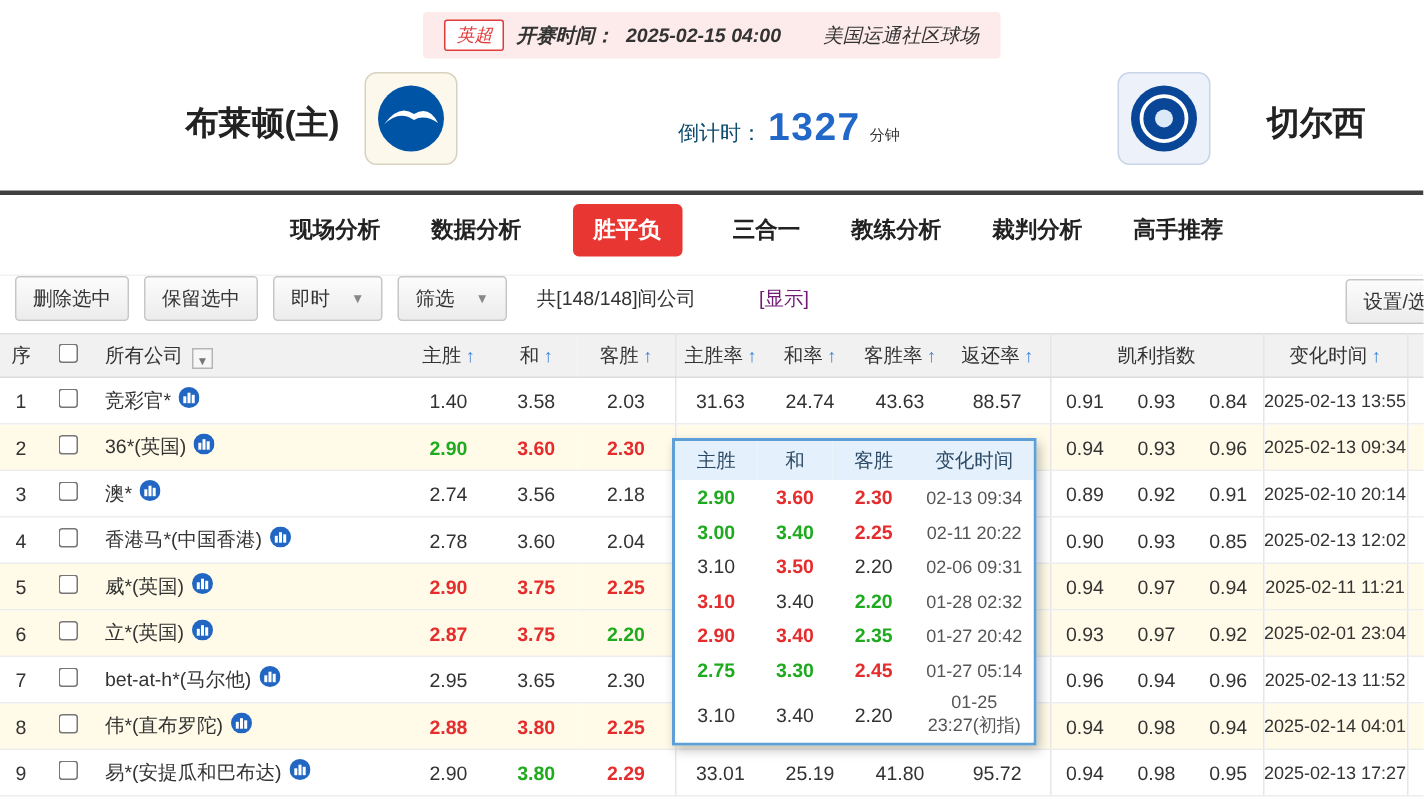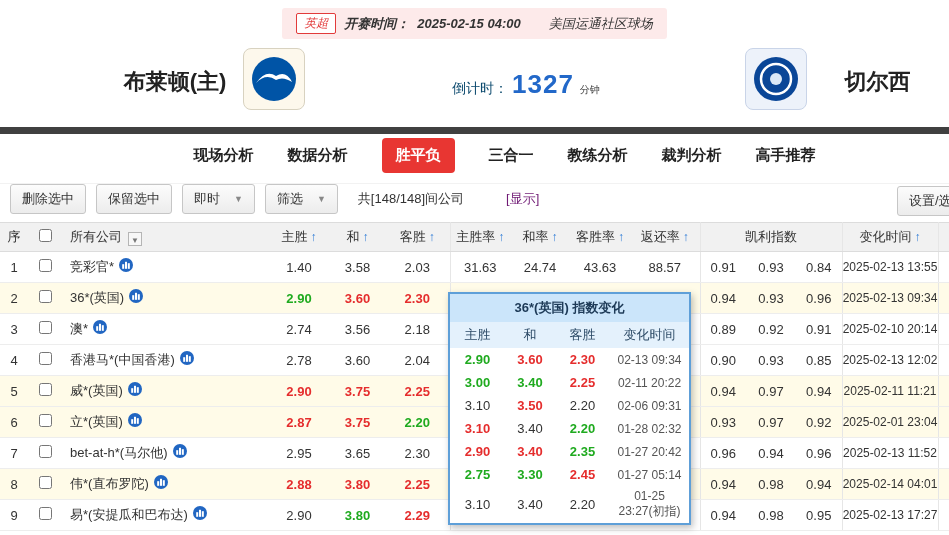--- a/index.html
+++ b/index.html
@@ -24,21 +24,21 @@
   .badge { position:absolute; top:3px; width:62px; height:62px; border-radius:8px;
            display:flex; align-items:center; justify-content:center; }
   .home-badge { left:243px; background:#fdf8ec; border:1px solid #d8d2c0; }
   .away-badge { left:745px; background:#edf2fa; border:1px solid #c9d4e8; }
   .countdown { position:absolute; left:452px; top:24px; display:flex; align-items:baseline; }
   .cd-label { font-size:14px; color:#0c4a6e; }
   .cd-value { font-size:26px; font-weight:bold; color:#2268c9; letter-spacing:1px; margin:0 6px 0 4px; }
   .cd-unit { font-size:10px; color:#333;font-family:Liberation Mono, monospace; }
 
   
-  .navrow { position:absolute; top:127px; left:0; width:100%; height:50px; border-top:7px solid #404040;
+  .navrow { position:absolute; top:127px; left:0; width:100%; height:50px; border-top:3px solid #404040;
             display:flex; align-items:center; justify-content:center; gap:34px; padding-left:60px; }
   .nav-item { font-size:15px; color:#222; font-weight:bold; cursor:pointer; white-space:nowrap; }
   .nav-item.active { background:#e83632; color:#fff; padding:8px 14px; border-radius:4px; }
 
   
   .toolbar { position:absolute; top:183px; left:0; width:100%; height:30px; display:flex;
              align-items:center; gap:10px; padding-left:10px; border-top:1px solid #f2f2f2; }
   .tbtn { background:linear-gradient(#fcfcfc,#ececec); border:1px solid #c6c6c6; border-radius:3px;
           font-size:13px; color:#333; padding:5px 11px; cursor:pointer; white-space:nowrap; }
   .tselect { display:flex; align-items:center; gap:14px; }
@@ -371,21 +371,20 @@
         <td>0.94</td>
         <td>0.98</td>
         <td class="bR">0.95</td>
         <td class="c-time bR">2025-02-13 17:27</td>
         <td><span class="sar">↑</span></td>
       </tr>
     </tbody>
   </table>
 
   <div class="popup">
-    <div class="popup-title">36*(英国) 指数变化</div>
     <table>
       <colgroup>
           <col style="width:55px">
           <col style="width:50px">
           <col style="width:55px">
           <col style="width:79px">
         </colgroup>
       <thead>
         <tr>
           <th>主胜</th>

